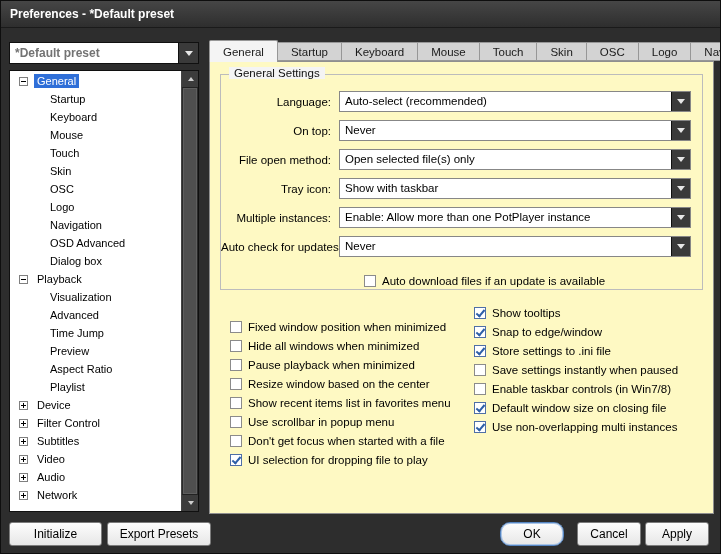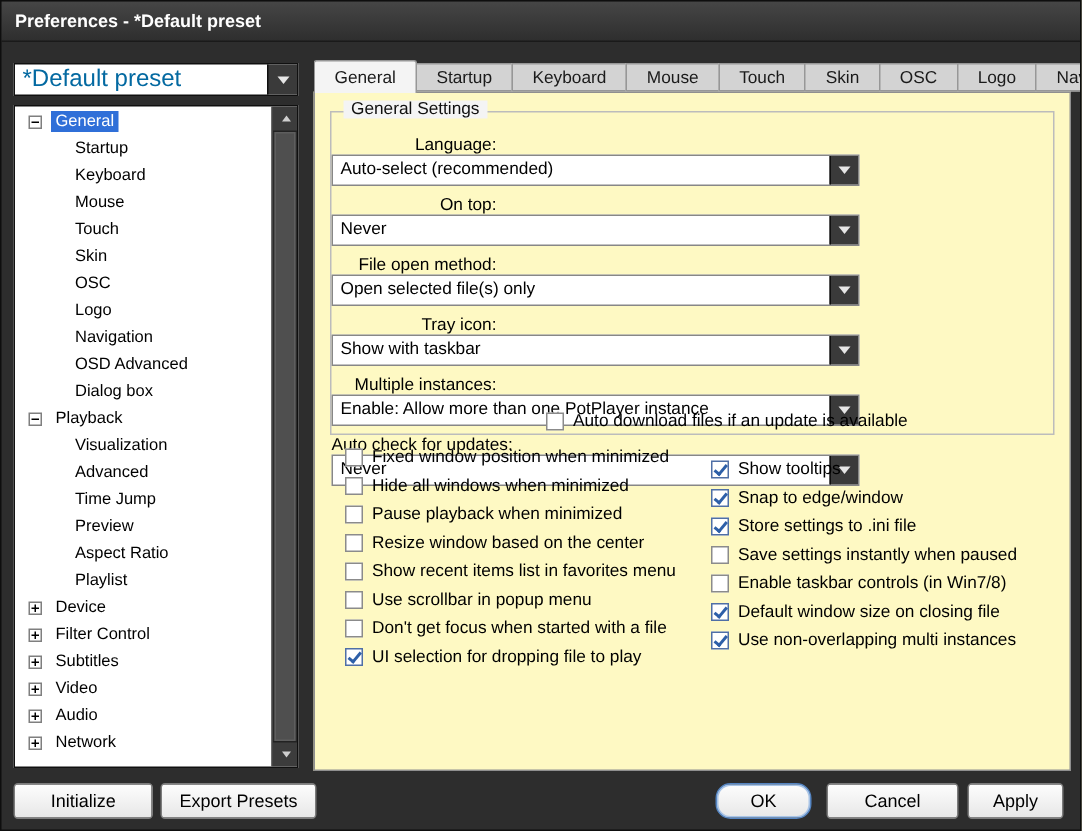--- a/index.html
+++ b/index.html
@@ -13,21 +13,21 @@
     position:absolute; left:0; top:0; right:0; height:27px;
     background:linear-gradient(#464646,#2e2e2e);
     color:#fff; font-size:12px; font-weight:bold; line-height:27px; padding-left:9px;
     border-bottom:1px solid #1a1a1a; box-sizing:border-box;
   }
   
   .preset-combo {
     position:absolute; left:8px; top:41px; width:190px; height:22px;
     background:#fff; border:1px solid #101010; display:flex; box-sizing:border-box;
   }
-  .preset-combo .val { flex:1; font-size:16px; line-height:20px; padding-left:5px; color:#0369a1; white-space:nowrap; overflow:hidden; }
+  .preset-combo .val { flex:1; font-size:12px; line-height:20px; padding-left:5px; color:#737373; white-space:nowrap; overflow:hidden;font-weight:bold; }
   .combo-btn { width:19px; background:#3a3a3a; border-left:1px solid #101010; display:flex; align-items:center; justify-content:center; flex:none; }
   .arr-down { width:0; height:0; border-left:4px solid transparent; border-right:4px solid transparent; border-top:5px solid #e6e6e6; }
   
   .tree {
     position:absolute; left:8px; top:69px; width:190px; height:442px;
     background:#fff; border:1px solid #101010; box-sizing:border-box; overflow:hidden;
   }
   .tree-rows { position:absolute; left:0; top:1px; right:17px; overflow:hidden; bottom:0; }
   .tree-row { height:18px; display:flex; align-items:center; font-size:11px; color:#000; cursor:default; white-space:nowrap; }
   .tree-row.lvl0 { padding-left:9px; }
@@ -58,46 +58,46 @@
   }
   
   .tabpanel {
     position:absolute; left:208px; top:60px; width:505px; height:453px;
     background:#fef9c3; border:1px solid #8f8f8f; box-sizing:border-box; z-index:1;
   }
   
   .groupbox { position:absolute; left:10px; top:12px; width:483px; height:216px; border:1px solid #bcbcbc; box-sizing:border-box; }
   .gb-legend { position:absolute; top:-8px; left:8px; background:#f4f4f4; padding:0 5px; font-size:11.5px; color:#101010; }
   .fields { position:absolute; left:0; top:16px; right:0; }
-  .field-row { display:flex; align-items:flex-start; height:21px; margin-bottom:19px;flex-direction:column; }
+  .field-row { display:flex; align-items:center; height:21px; margin-bottom:8px; }
   .field-label { width:110px; text-align:right; font-size:11.5px; color:#000; margin-right:8px; flex:none; white-space:nowrap; }
   .combo { width:352px; height:21px; background:#fff; border:1px solid #878787; display:flex; box-sizing:border-box; flex:none; }
   .combo .val { flex:1; font-size:11.5px; line-height:19px; padding-left:5px; color:#000; white-space:nowrap; overflow:hidden; }
   .combo .combo-btn { width:18px; }
   .auto-dl { position:absolute; left:143px; top:193px; }
   
   .check-row { display:flex; align-items:flex-end; height:19px; font-size:11.5px; color:#000; white-space:nowrap; }
   .cb { width:12px; height:12px; box-sizing:border-box; border:1px solid #8b8b8b; background:#fff; margin-right:6px; position:relative; flex:none; }
   .cb.checked { border-color:#4f6fa6; }
   .cb.checked::after {
     content:""; position:absolute; left:3px; top:0; width:3px; height:7px;
     border-right:2px solid #2d5fa8; border-bottom:2px solid #2d5fa8; transform:rotate(40deg);
   }
-  .opts-left  { position:absolute; left:20px;  top:230px; }
+  .opts-left  { position:absolute; left:20px;  top:252px; }
   .opts-right { position:absolute; left:264px; top:238px; }
   
   .btn {
     position:absolute; height:24px; background:linear-gradient(#fdfdfd,#e7e7e7);
     border:1px solid #7c7c7c; border-radius:3px; box-sizing:border-box;
     font-size:12px; color:#000; text-align:center; line-height:22px; cursor:default;
   }
   .btn-init   { left:8px;   top:521px; width:93px;  }
   .btn-export { left:106px; top:521px; width:104px; }
-  .btn-ok     { left:476px; top:521px; width:64px; border-color:#5585c2; box-shadow:inset 0 0 0 1px #a9c4e6;border-radius:10px; }
-  .btn-cancel { left:550px; top:521px; width:88px; }
+  .btn-ok     { left:499px; top:521px; width:64px; border-color:#5585c2; box-shadow:inset 0 0 0 1px #a9c4e6;border-radius:10px; }
+  .btn-cancel { left:576px; top:521px; width:64px; }
   .btn-apply  { left:644px; top:521px; width:64px; }
 </style>
 </head>
 <body>
 
 <div class="window">
 
   <div class="titlebar">
     <span>Preferences - *Default preset</span>
   </div>

